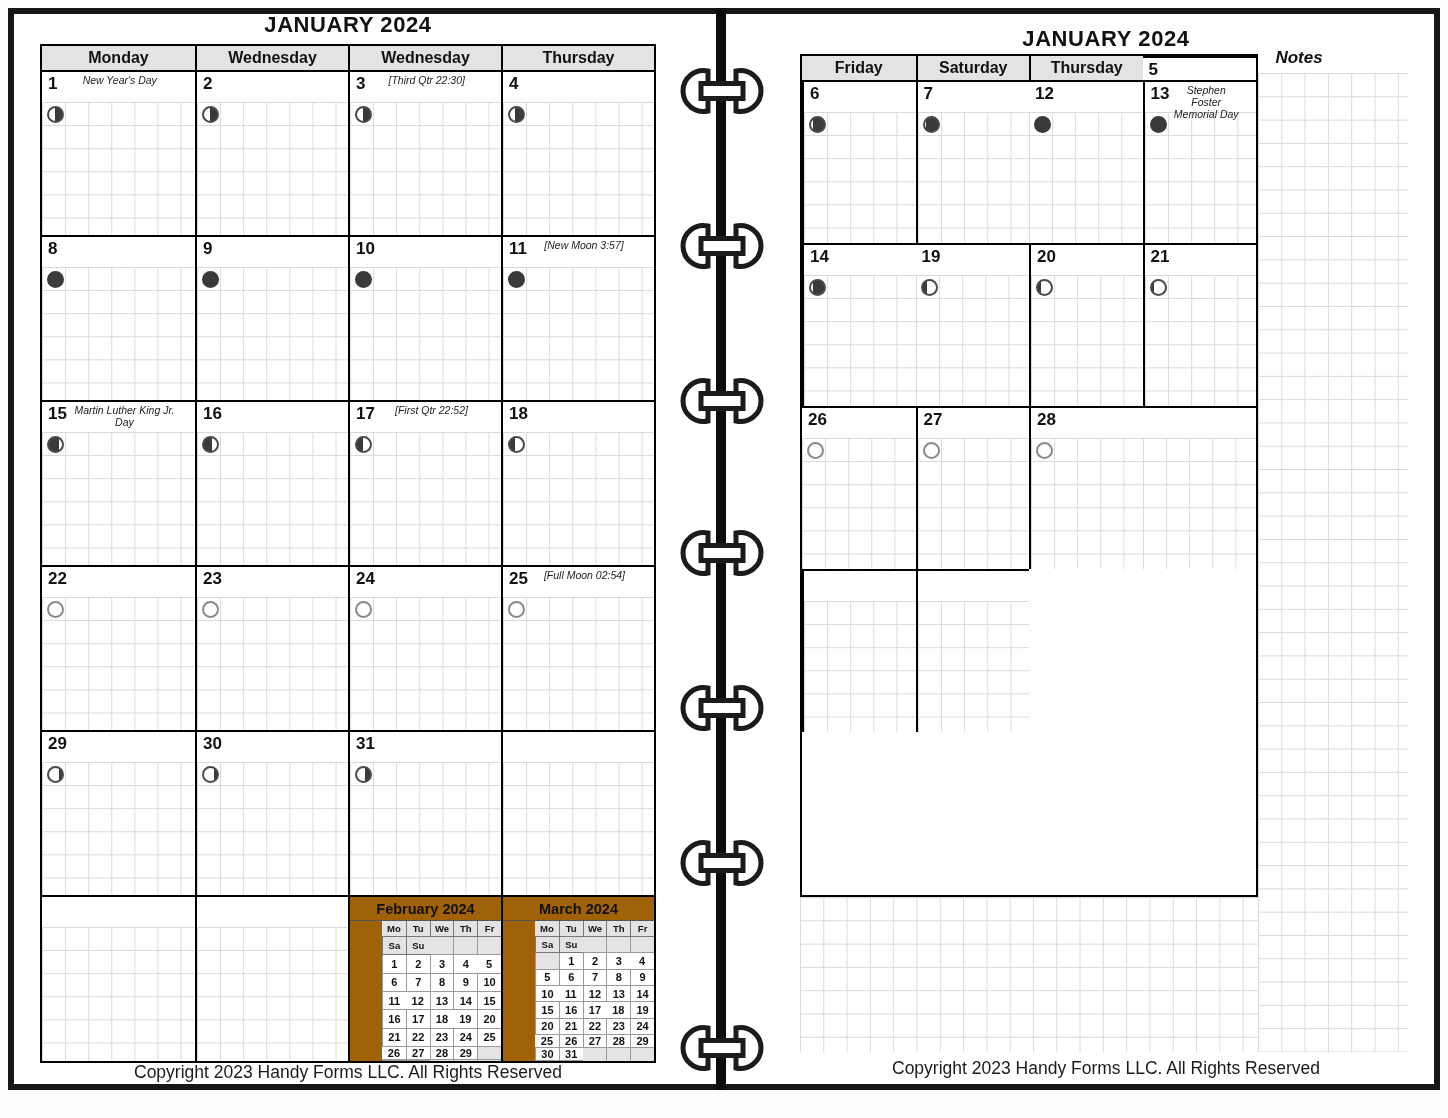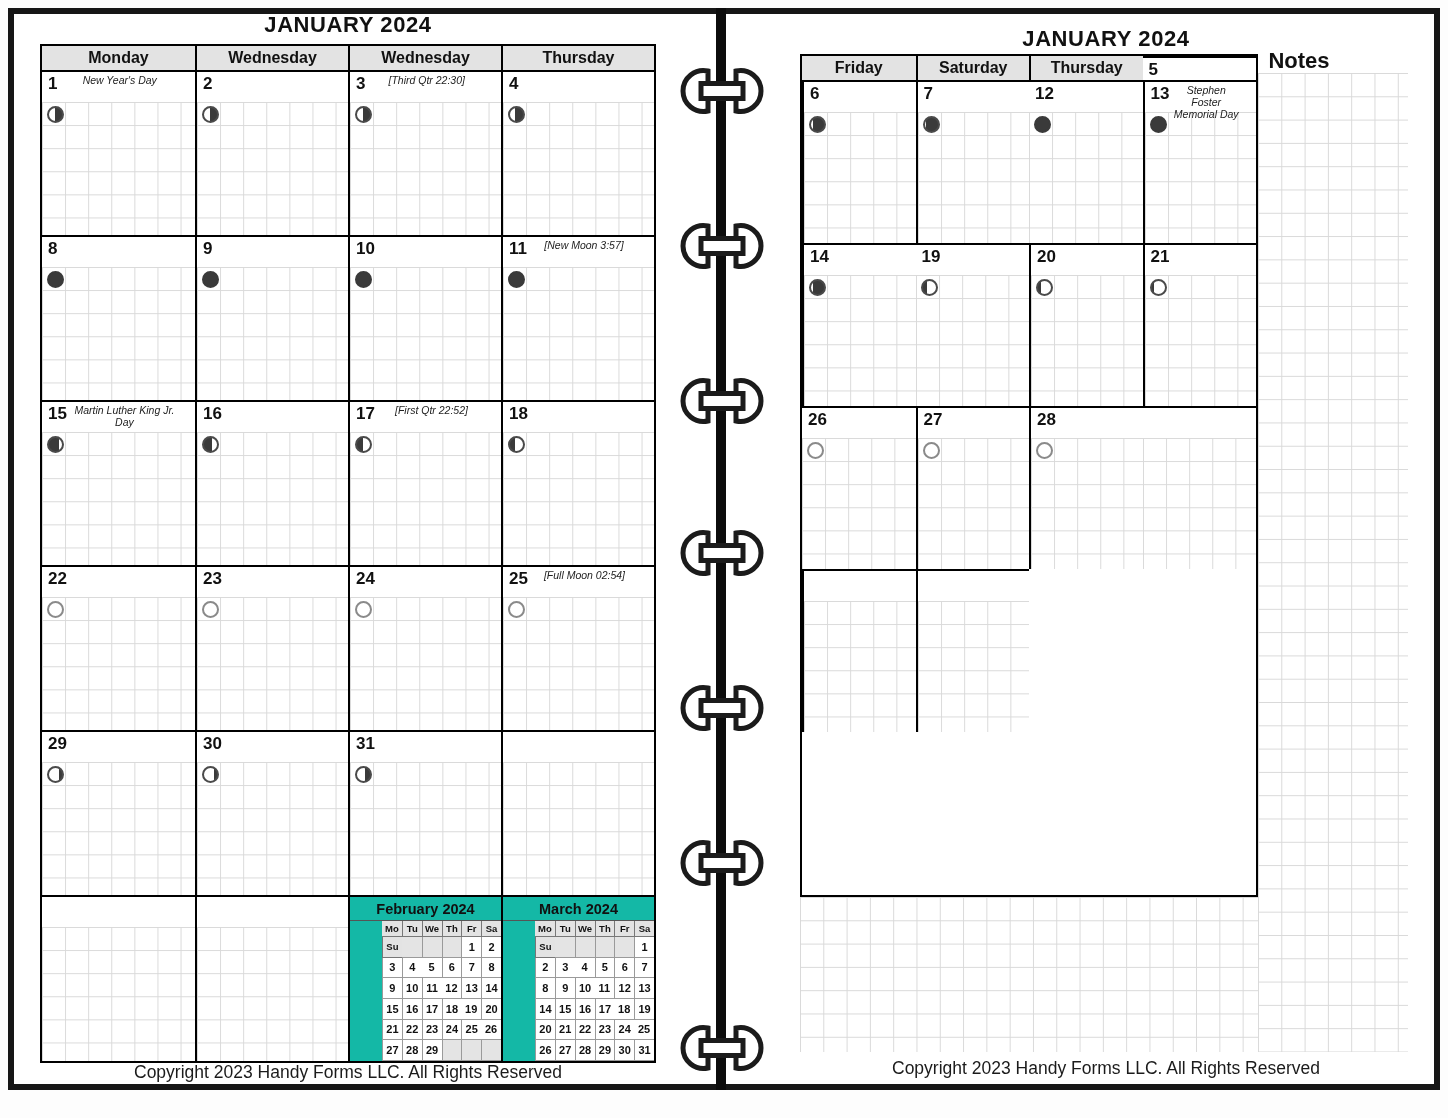--- a/index.html
+++ b/index.html
@@ -26,34 +26,34 @@
   .dc.first{border-left:0;}
   .cellgrid{position:absolute;left:0;right:0;top:30px;bottom:0;
     background-image:linear-gradient(to right,var(--grid-line,#d9d9d9) 1px,transparent 1px),
       linear-gradient(to bottom,var(--grid-line,#d9d9d9) 1px,transparent 1px);
     background-size:23.1px 23.1px;}
   .strip{position:absolute;left:0;right:0;top:0;height:30px;display:flex;align-items:flex-start;background:#fff;}
   .dnum{font-weight:bold;font-size:17px;padding:3px 0 0 6px;line-height:1;}
   .hol{flex:1;text-align:center;font-style:italic;font-size:10.5px;line-height:1.12;padding:3px 17px 0 4px;color:#222;}
   .moon{position:absolute;left:5px;top:34px;width:17px;height:17px;border-radius:50%;box-sizing:border-box;z-index:1;}
   .notes-label{position:absolute;left:1224px;top:48px;width:150px;text-align:center;
-    font-weight:bold;font-size:22px;z-index:2;}
+    font-weight:bold;font-style:italic;font-size:17px;z-index:2;}
   .bg-grid{position:absolute;z-index:1;
     background-image:linear-gradient(to right,var(--grid-line,#d9d9d9) 1px,transparent 1px),
       linear-gradient(to bottom,var(--grid-line,#d9d9d9) 1px,transparent 1px);
     background-size:23.3px 23.3px;}
   #notes-grid{left:1258px;top:73px;width:150px;height:979px;}
   #below-grid{left:800px;top:897px;width:458px;height:155px;}
   .copyright{position:absolute;text-align:center;font-size:17.5px;color:#1b1b1b;z-index:2;}
   #left-copy{left:40px;top:1062px;width:616px;}
   #right-copy{left:800px;top:1058px;width:612px;}
-  .minical{position:absolute;inset:0;display:flex;flex-direction:column;background:#14b8a6;}
+  .minical{position:absolute;inset:0;display:flex;flex-direction:column;background:#a16207;}
   .mc-title{height:23px;display:flex;align-items:center;justify-content:center;
     font-weight:bold;font-size:14.5px;border-bottom:1px solid #555;}
-  .mc-grid{flex:1;display:grid;grid-template-columns:repeat(6,1fr);grid-template-rows:16px repeat(6,1fr);margin-left:32px;}
+  .mc-grid{flex:1;display:grid;grid-template-columns:repeat(5,1fr);grid-template-rows:16px repeat(6,1fr);margin-left:32px;}
   .mc-hd{background:var(--header-bg,#e3e3e3);font-weight:bold;font-size:9.5px;display:flex;align-items:center;
     justify-content:center;border-left:1px solid #777;border-bottom:1px solid #777;}
   .mc-cell{font-weight:bold;font-size:11px;display:flex;align-items:center;justify-content:center;
     border-left:1px solid #9a9a9a;border-bottom:1px solid #9a9a9a;background:#fff;}
   .mc-hd.firstcol,.mc-cell.firstcol{border-left:0;}
   .mc-cell.lastrow{border-bottom:0;}
   .mc-cell.blank{background:var(--mini-blank,#e4e4e4);}
 </style>
 </head>
 <body>

